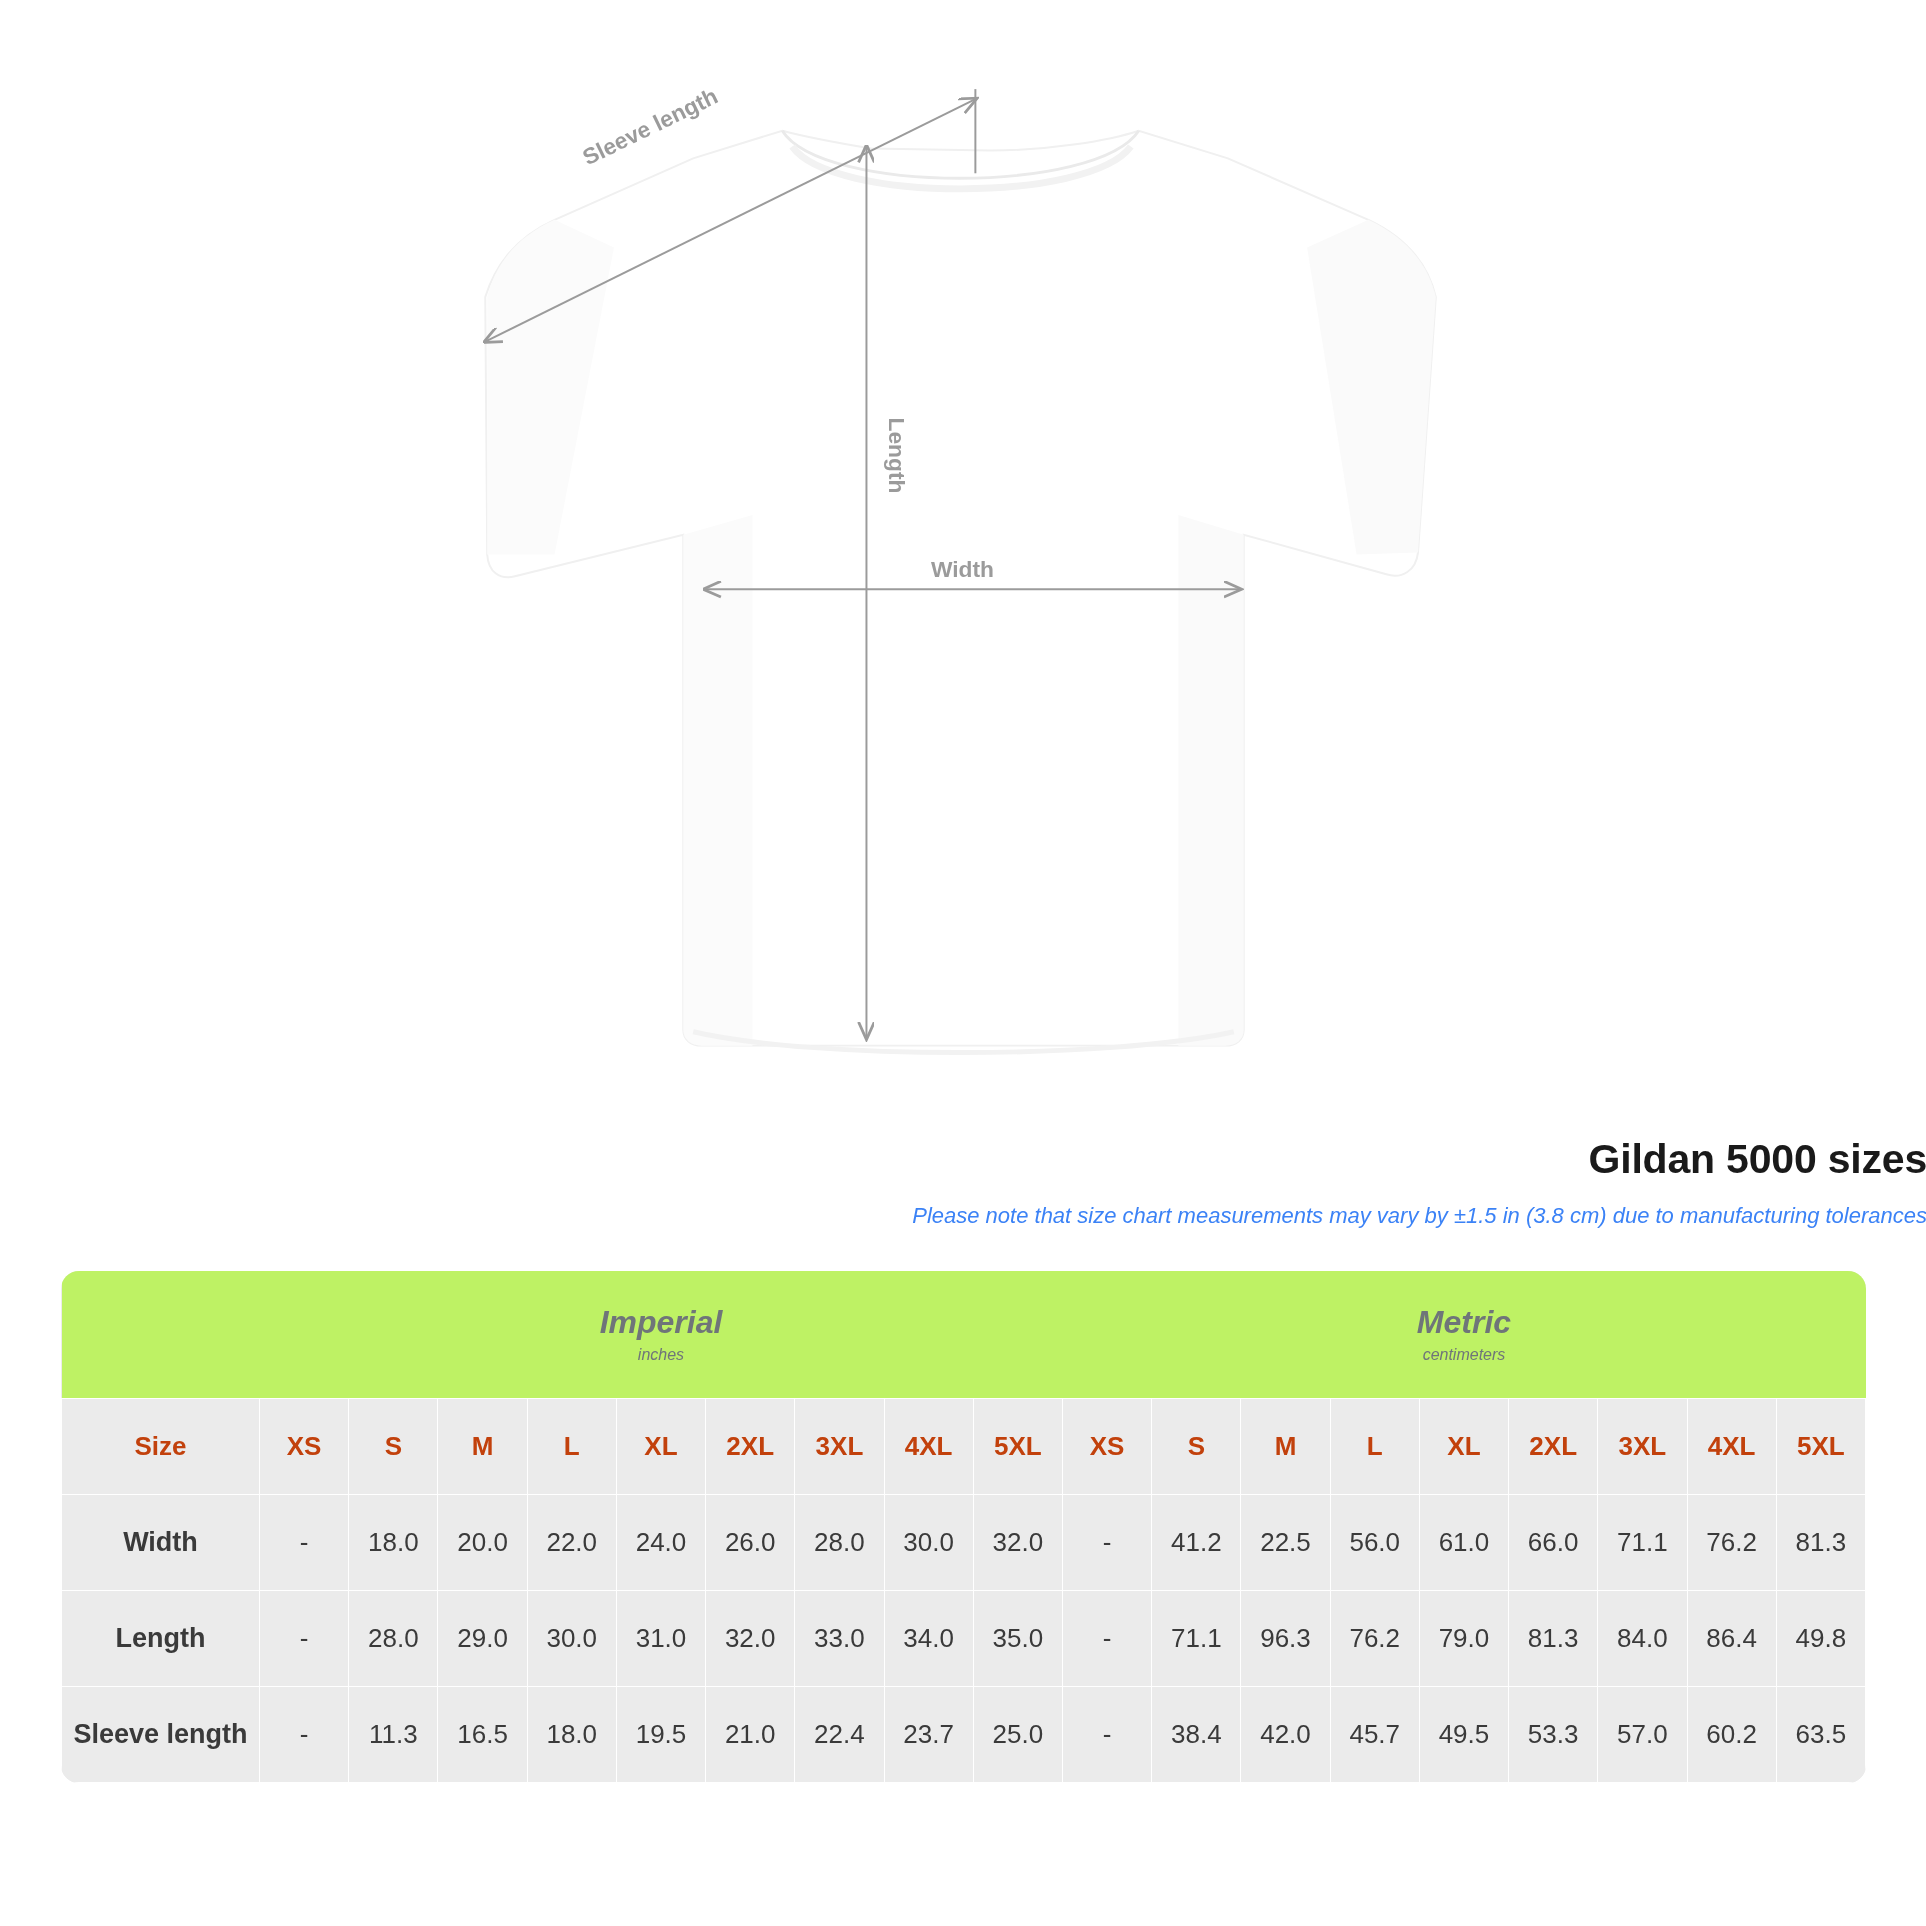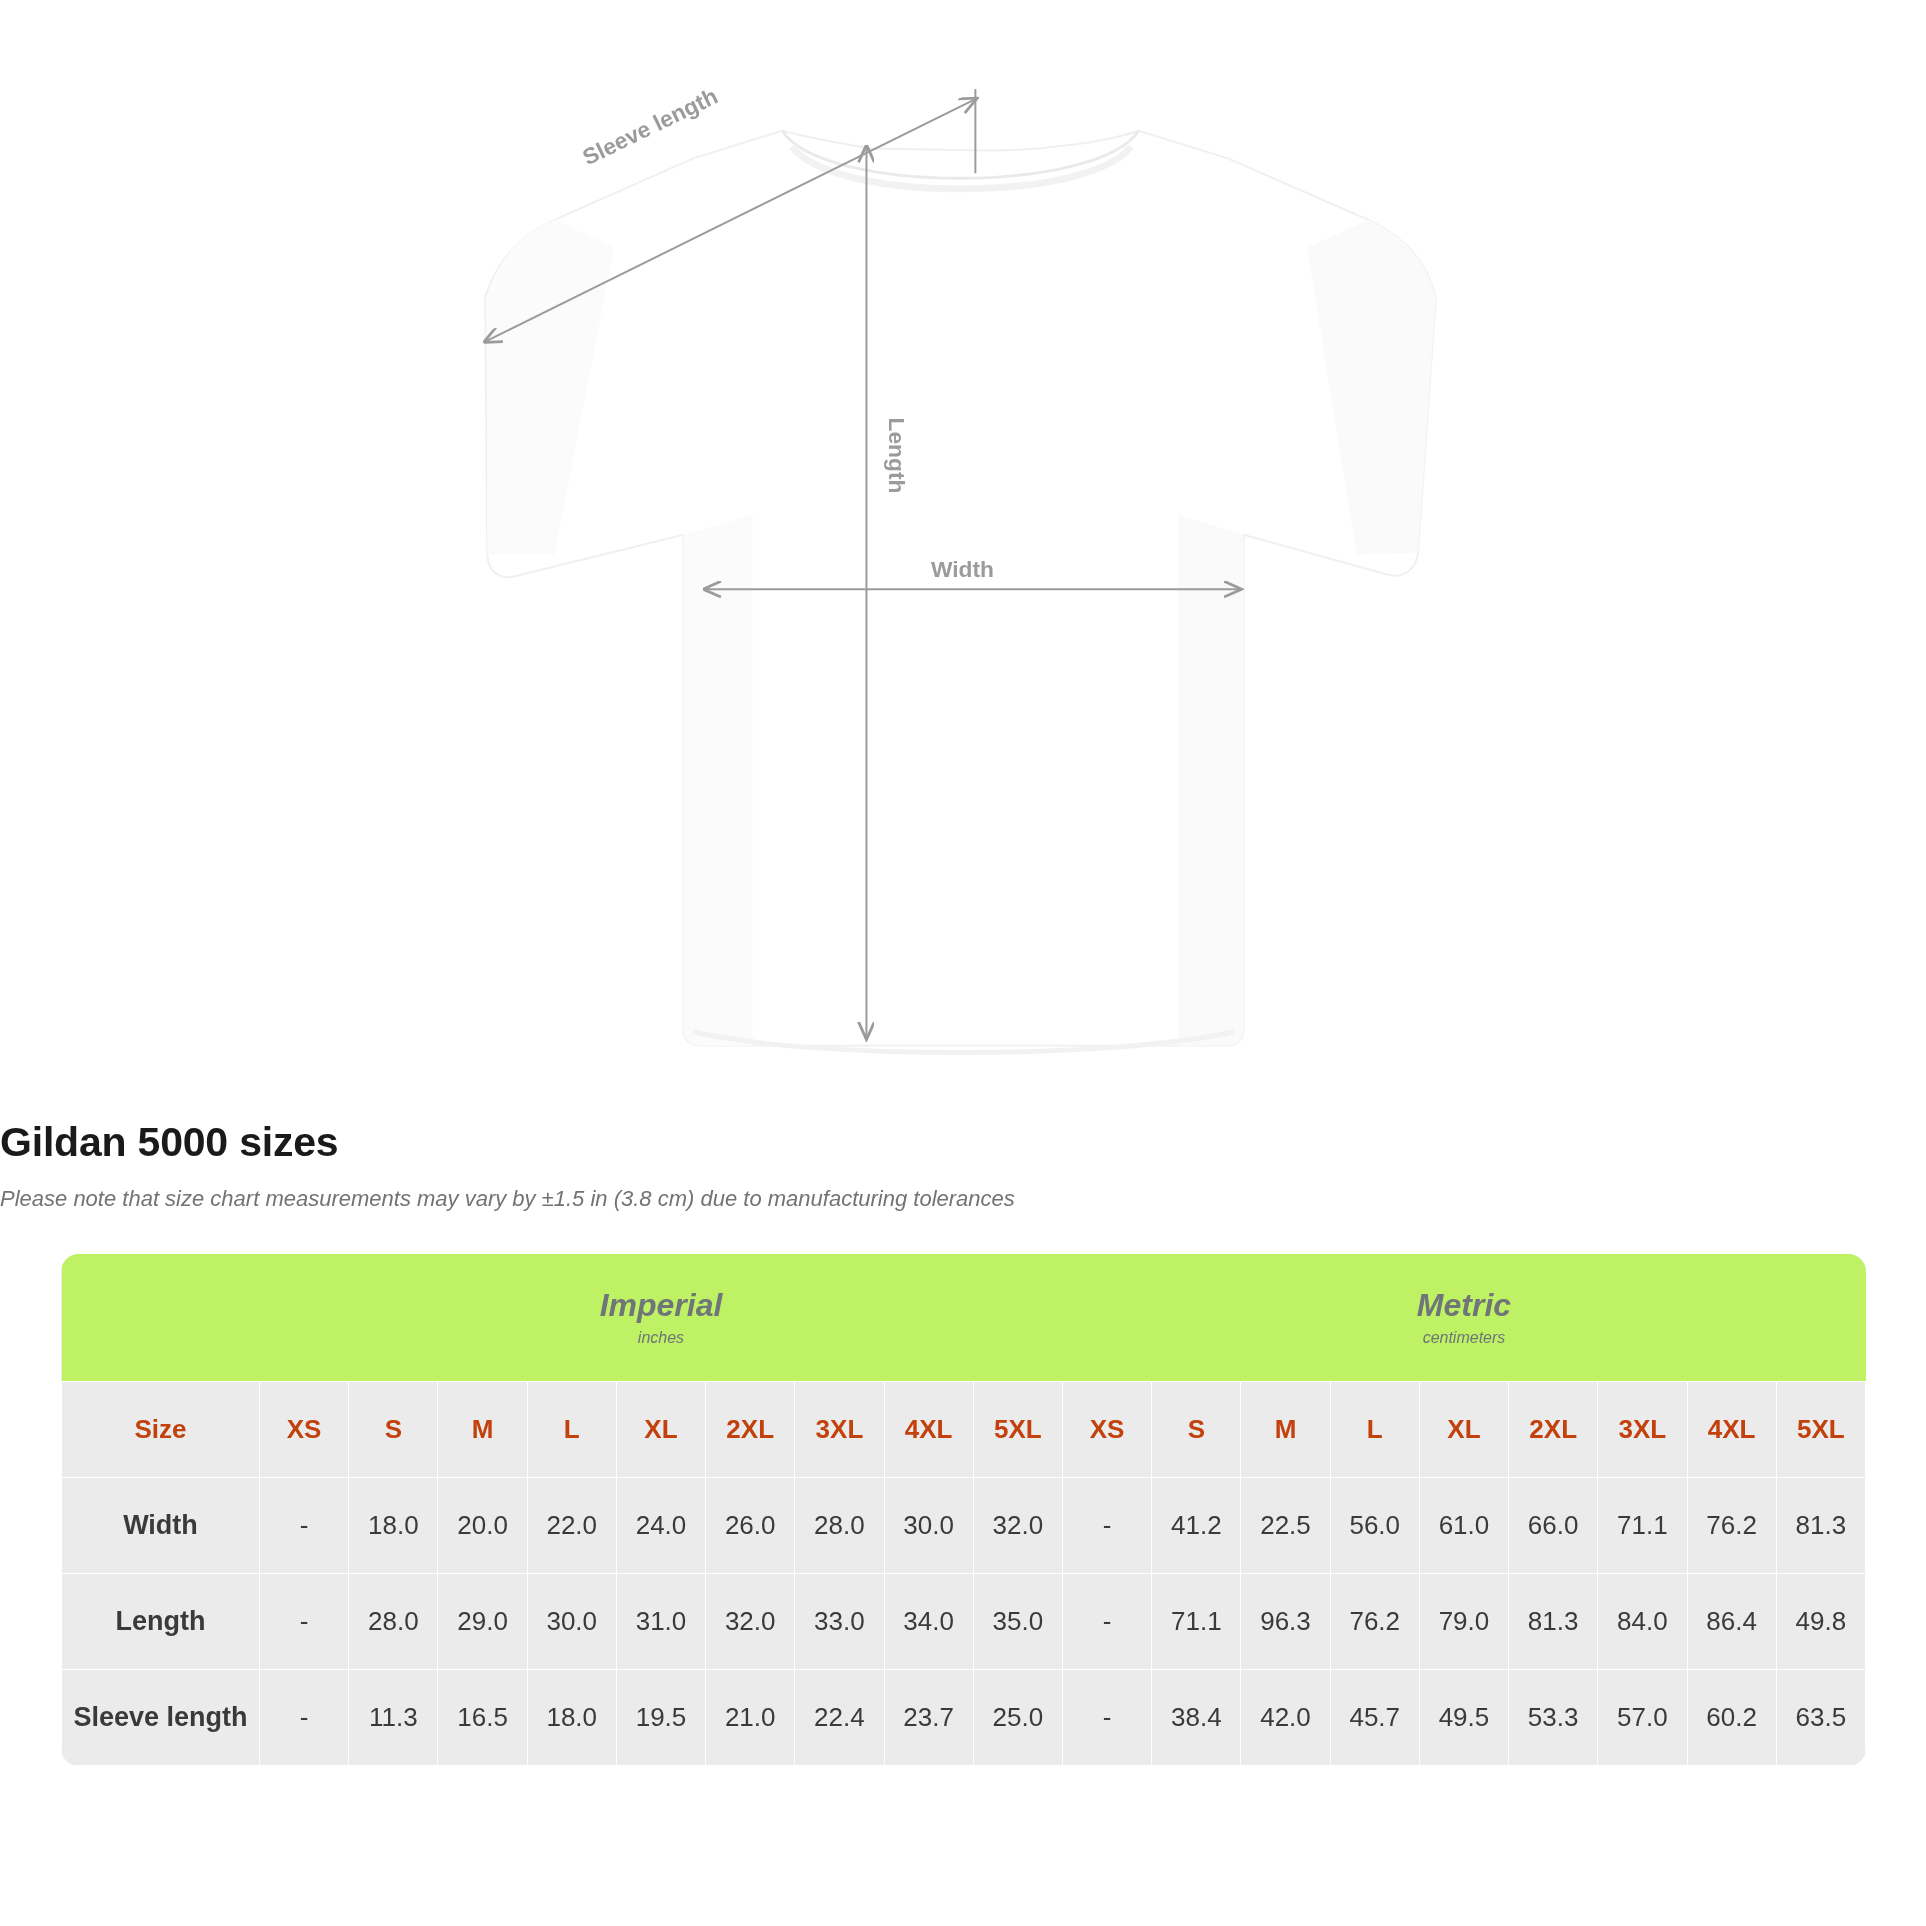--- a/index.html
+++ b/index.html
@@ -10,26 +10,26 @@
     color:#2b2b2b;
     overflow:hidden;
   }
   .page{position:relative;width:1927px;height:1927px;}
 
   
   .illus{position:relative;width:1927px;height:1109px;}
   .illus svg{position:absolute;top:0;left:0;}
 
   
-  .title-wrap{text-align:left;margin-top:10px;}
+  .title-wrap{text-align:right;margin-top:27px;}
   .title{
     font-size:41px;font-weight:bold;color:#1a1a1a;letter-spacing:-0.2px;
   }
   .subtitle{
-    font-size:22px;font-style:italic;color:#737373;margin-top:20px;
+    font-size:22px;font-style:italic;color:#3b82f6;margin-top:20px;
   }
 
   
   .table-wrap{
     margin:42px 61px 0 61px;
     border-radius:18px;
     overflow:hidden;
     background:#ebebeb;
   }
   table{

